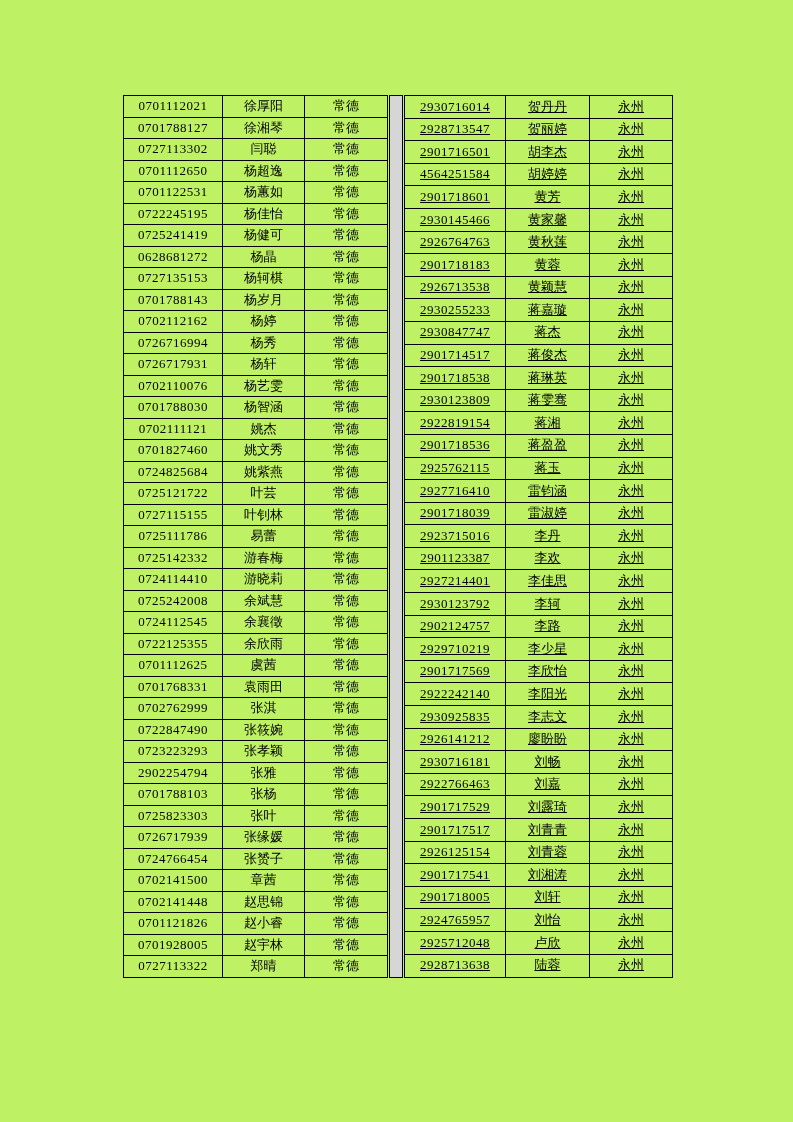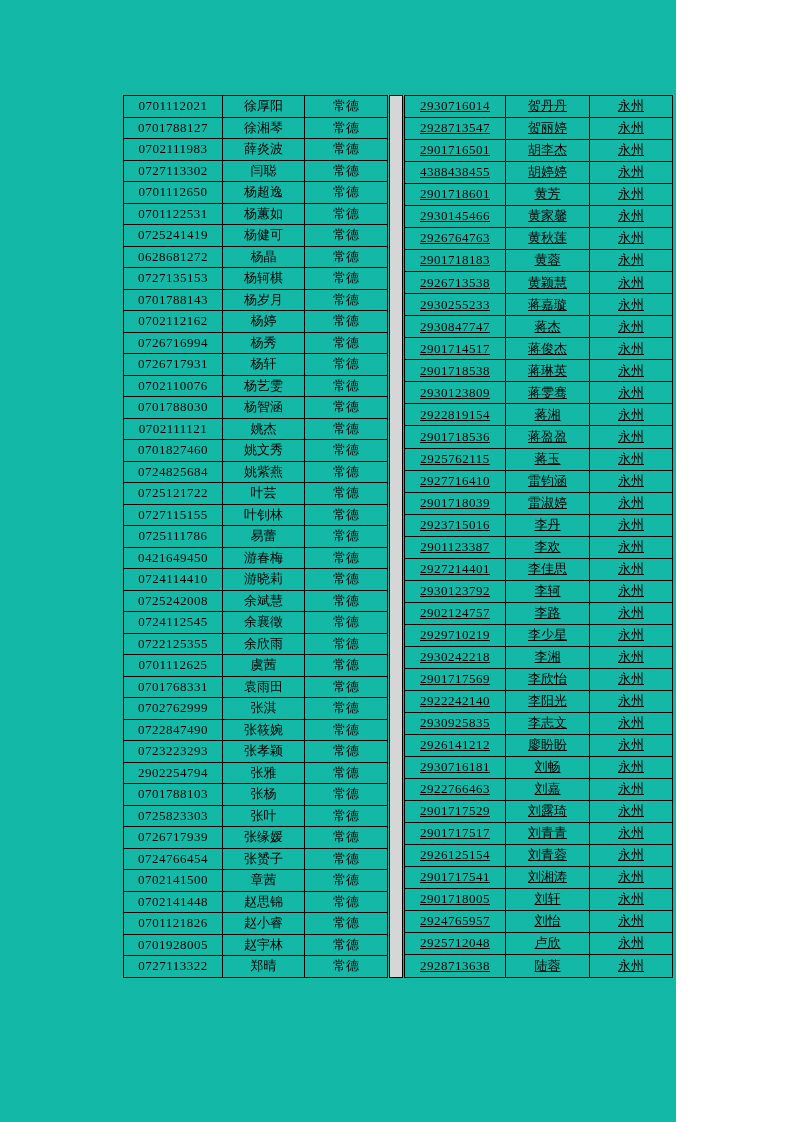--- a/index.html
+++ b/index.html
@@ -2,23 +2,23 @@
 <html><head>
 <meta charset="utf-8">
 <style>
   html, body {
     margin: 0;
     padding: 0;
     background: #ffffff;
   }
   .page {
     position: relative;
-    width: 676px;
+    width: 793px;
     height: 1122px;
-    background: #14b8a6;
+    background: #bef264;
     font-family: "Liberation Serif", "DejaVu Serif", serif;
     color: #000000;
     overflow: hidden;
   }
   .tables-wrap {
     position: absolute;
     left: 123px;
     top: 95px;
     display: flex;
     align-items: stretch;
@@ -73,40 +73,40 @@
             <td class="id-cell">0701112021</td>
             <td class="name-cell">徐厚阳</td>
             <td class="city-cell">常德</td>
           </tr>
           <tr>
             <td class="id-cell">0701788127</td>
             <td class="name-cell">徐湘琴</td>
             <td class="city-cell">常德</td>
           </tr>
           <tr>
-            <td class="id-cell">0702111983</td>
-            <td class="name-cell">薛炎波</td>
-            <td class="city-cell">常德</td>
-          </tr>
-          <tr>
             <td class="id-cell">0727113302</td>
             <td class="name-cell">闫聪</td>
             <td class="city-cell">常德</td>
           </tr>
           <tr>
             <td class="id-cell">0701112650</td>
             <td class="name-cell">杨超逸</td>
             <td class="city-cell">常德</td>
           </tr>
           <tr>
             <td class="id-cell">0701122531</td>
             <td class="name-cell">杨蕙如</td>
             <td class="city-cell">常德</td>
           </tr>
           <tr>
+            <td class="id-cell">0722245195</td>
+            <td class="name-cell">杨佳怡</td>
+            <td class="city-cell">常德</td>
+          </tr>
+          <tr>
             <td class="id-cell">0725241419</td>
             <td class="name-cell">杨健可</td>
             <td class="city-cell">常德</td>
           </tr>
           <tr>
             <td class="id-cell">0628681272</td>
             <td class="name-cell">杨晶</td>
             <td class="city-cell">常德</td>
           </tr>
           <tr>
@@ -168,21 +168,21 @@
             <td class="id-cell">0727115155</td>
             <td class="name-cell">叶钊林</td>
             <td class="city-cell">常德</td>
           </tr>
           <tr>
             <td class="id-cell">0725111786</td>
             <td class="name-cell">易蕾</td>
             <td class="city-cell">常德</td>
           </tr>
           <tr>
-            <td class="id-cell">0421649450</td>
+            <td class="id-cell">0725142332</td>
             <td class="name-cell">游春梅</td>
             <td class="city-cell">常德</td>
           </tr>
           <tr>
             <td class="id-cell">0724114410</td>
             <td class="name-cell">游晓莉</td>
             <td class="city-cell">常德</td>
           </tr>
           <tr>
             <td class="id-cell">0725242008</td>
@@ -295,21 +295,21 @@
             <td class="id-cell">2928713547</td>
             <td class="name-cell">贺丽婷</td>
             <td class="city-cell">永州</td>
           </tr>
           <tr>
             <td class="id-cell">2901716501</td>
             <td class="name-cell">胡李杰</td>
             <td class="city-cell">永州</td>
           </tr>
           <tr>
-            <td class="id-cell">4388438455</td>
+            <td class="id-cell">4564251584</td>
             <td class="name-cell">胡婷婷</td>
             <td class="city-cell">永州</td>
           </tr>
           <tr>
             <td class="id-cell">2901718601</td>
             <td class="name-cell">黄芳</td>
             <td class="city-cell">永州</td>
           </tr>
           <tr>
             <td class="id-cell">2930145466</td>
@@ -405,25 +405,20 @@
             <td class="id-cell">2902124757</td>
             <td class="name-cell">李路</td>
             <td class="city-cell">永州</td>
           </tr>
           <tr>
             <td class="id-cell">2929710219</td>
             <td class="name-cell">李少星</td>
             <td class="city-cell">永州</td>
           </tr>
           <tr>
-            <td class="id-cell">2930242218</td>
-            <td class="name-cell">李湘</td>
-            <td class="city-cell">永州</td>
-          </tr>
-          <tr>
             <td class="id-cell">2901717569</td>
             <td class="name-cell">李欣怡</td>
             <td class="city-cell">永州</td>
           </tr>
           <tr>
             <td class="id-cell">2922242140</td>
             <td class="name-cell">李阳光</td>
             <td class="city-cell">永州</td>
           </tr>
           <tr>

